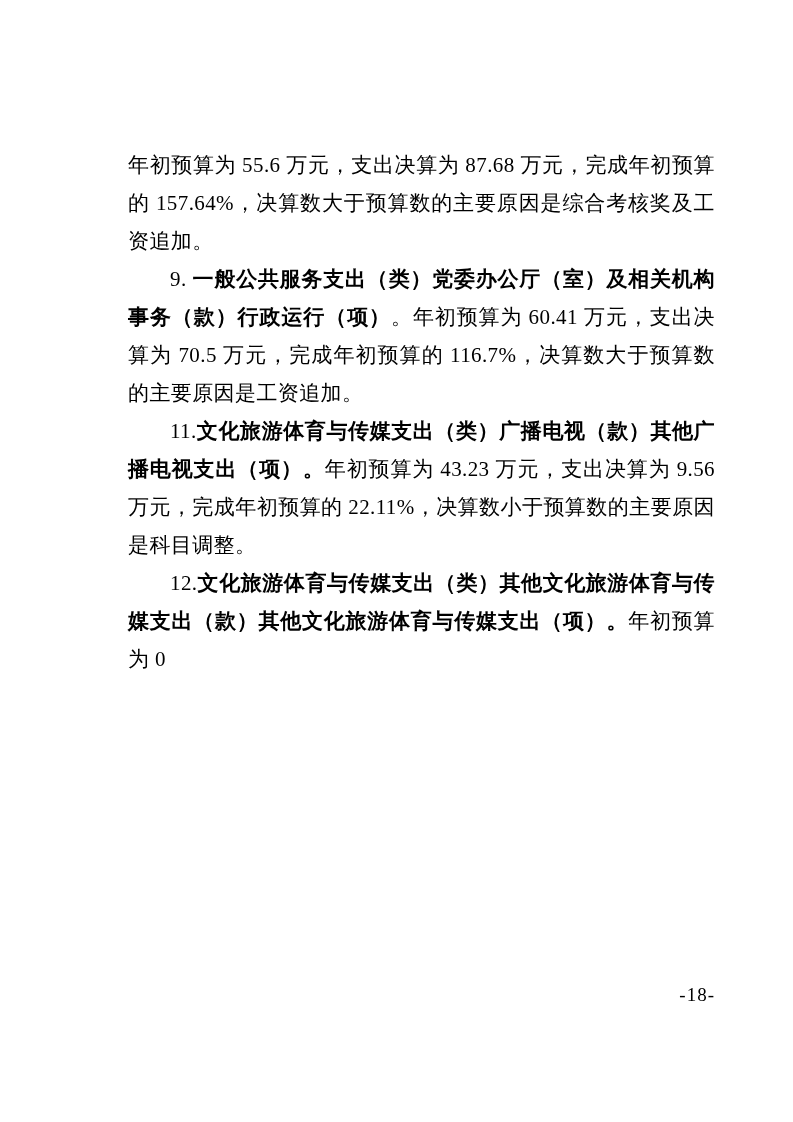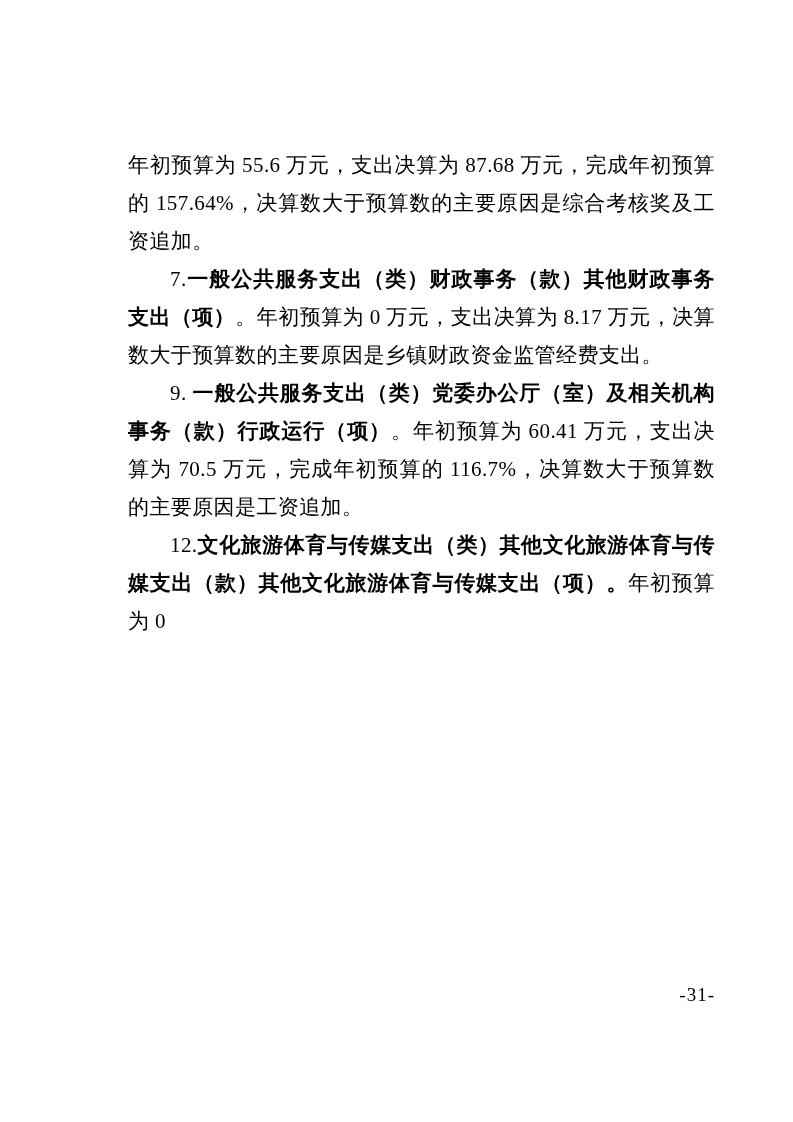--- a/index.html
+++ b/index.html
@@ -46,18 +46,18 @@
     letter-spacing: 1px;
     font-family: "Liberation Serif", "DejaVu Serif", serif;
   }
 </style>
 </head>
 <body>
 
 <div class="page">
   <main class="content">
       <p class="para"><span>年初预算为 55.6 万元，支出决算为 87.68 万元，完成年初预算的 157.64%，决算数大于预算数的主要原因是综合考核奖及工资追加。</span></p>
-      <p class="para indent"><span>7.</span><strong>一般公共服务支出（类）财政事务（款）其他财政事务支出（项）</strong><span>。年初预算为 0 万元，支出决算为 8.17 万元，决算数大于预算数的主要原因是乡镇财政资金监管经费支出。</span></p>
       <p class="para indent"><span>9. </span><strong>一般公共服务支出（类）党委办公厅（室）及相关机构事务（款）行政运行（项）</strong><span>。年初预算为 60.41 万元，支出决算为 70.5 万元，完成年初预算的 116.7%，决算数大于预算数的主要原因是工资追加。</span></p>
+      <p class="para indent"><span>11.</span><strong>文化旅游体育与传媒支出（类）广播电视（款）其他广播电视支出（项）。</strong><span>年初预算为 43.23 万元，支出决算为 9.56 万元，完成年初预算的 22.11%，决算数小于预算数的主要原因是科目调整。</span></p>
       <p class="para indent"><span>12.</span><strong>文化旅游体育与传媒支出（类）其他文化旅游体育与传媒支出（款）其他文化旅游体育与传媒支出（项）。</strong><span>年初预算为 0</span></p>
     </main>
-  <div class="page-number">-31-</div>
+  <div class="page-number">-18-</div>
 </div>
 
 </body></html>

